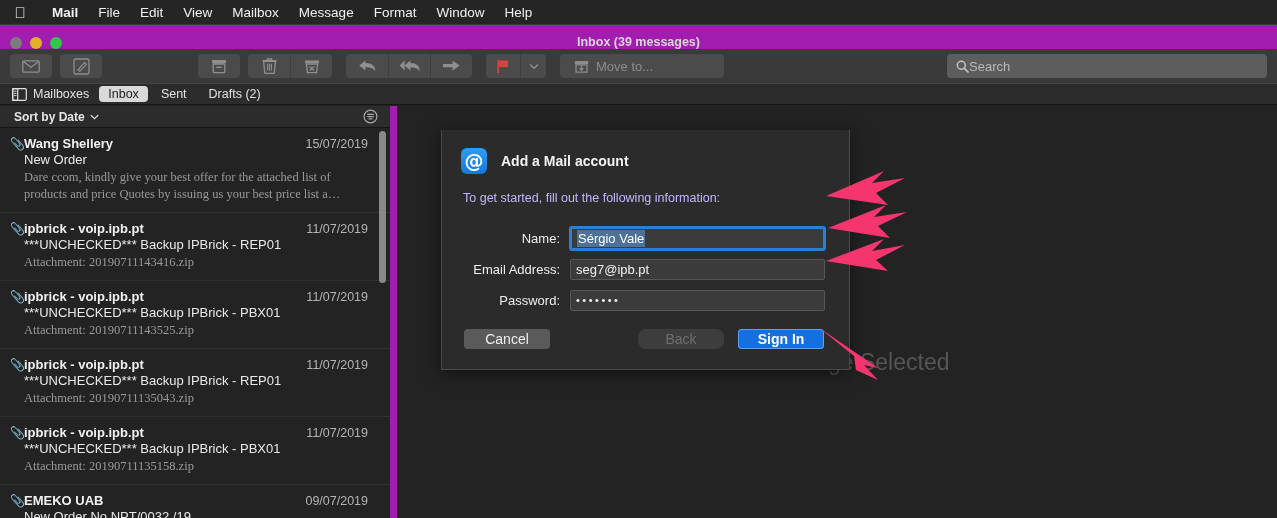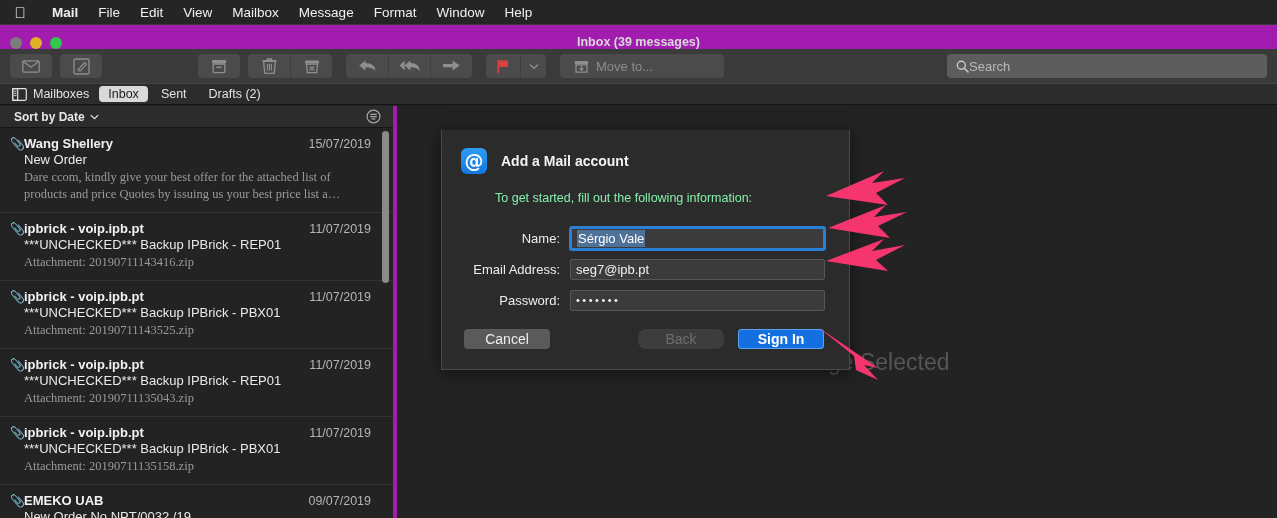--- a/index.html
+++ b/index.html
@@ -98,21 +98,21 @@
   .mailboxes-btn { display: flex; align-items: center; gap: 6px; padding: 1px 6px 1px 2px; }
 
   
   .body-area {
     position: absolute; left: 0; top: 81px; width: 1277px; height: 413px;
     display: flex;
   }
   .list-col {
     width: 397px; height: 413px;
     background: #232323;
-    border-right: 4px solid #a21caf;
+    border-right: 7px solid #a21caf;
     position: relative;
   }
   .sortbar {
     height: 22px; background: #2c2c2c;
     border-bottom: 1px solid #151515;
     display: flex; align-items: center; justify-content: space-between;
     padding: 0 12px 0 14px;
     font-size: 12px; color: #e6e6e6; font-weight: bold;
   }
   .sortbar .sortlabel { display: flex; align-items: center; gap: 5px; }
@@ -151,21 +151,21 @@
   }
   .sheet-head { display: flex; align-items: center; gap: 14px; padding: 18px 0 0 19px; }
   .at-icon {
     width: 26px; height: 26px; border-radius: 6px;
     background: linear-gradient(180deg,#2f9cf4,#1478e0);
     color: #fff; font-size: 19px; font-weight: bold;
     display: flex; align-items: center; justify-content: center;
     font-family: "DejaVu Sans", sans-serif;
   }
   .sheet-title { font-size: 14px; font-weight: bold; color: #f3f3f3; }
-  .sheet-sub { font-size: 12.5px; color: #86efac; padding: 17px 0 0 21px; margin-left: 32px; }
+  .sheet-sub { font-size: 12.5px; color: #c4b5fd; padding: 17px 0 0 21px; }
 
   .form { margin-top: 20px; }
   .frow { display: flex; align-items: center; height: 26px; margin-bottom: 5px; }
   .flabel {
     width: 128px; text-align: right; padding-right: 10px;
     font-size: 13px; color: #ededed;
   }
   .finput {
     width: 255px; height: 21px;
     background: #3b3b3b; border: 1px solid #565656; border-radius: 2px;

